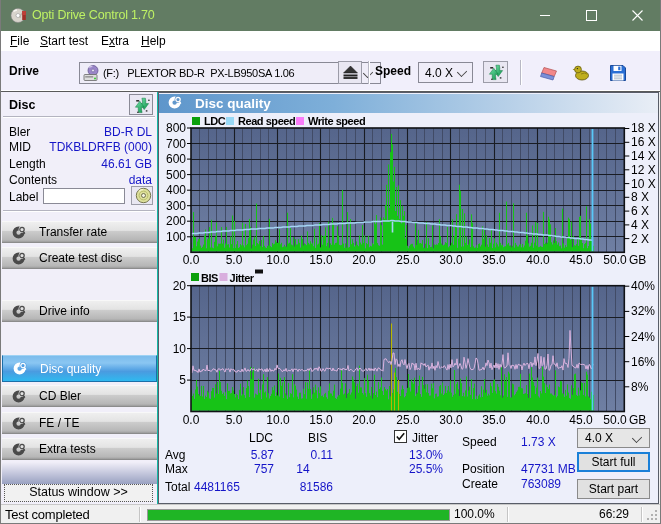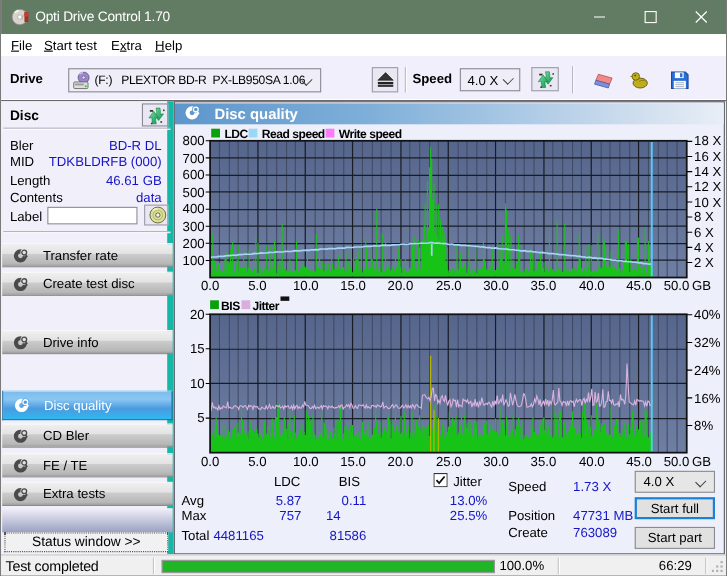--- a/index.html
+++ b/index.html
@@ -1,34 +1,34 @@
 <!DOCTYPE html>
 <html><head><meta charset="utf-8"><style>
 *{margin:0;padding:0;box-sizing:border-box}
 html,body{width:661px;height:524px;overflow:hidden}
 body{font-family:"Liberation Sans",sans-serif;font-size:12px;color:#000}
 #win{position:relative;width:661px;height:524px;background:#f0f0f0;
   border-left:1px solid #7a7a7a;border-right:1px solid #7a7a7a;border-bottom:1px solid #7a7a7a}
 .abs{position:absolute}
 
-#title{left:0;top:0;width:659px;height:31px;background:#627c63;color:#ffffff}
+#title{left:0;top:0;width:659px;height:31px;background:#627c63;color:#bef264}
 #title .txt{position:absolute;left:31px;top:8px;font-size:12.5px;letter-spacing:-0.2px}
 .winbtn{position:absolute;top:0;width:46px;height:31px}
 
 #menu{left:0;top:31px;width:659px;height:20px;background:#fff}
 .mi{position:absolute;top:3px;font-size:12px}
 
 #toolbar{left:0;top:51px;width:659px;height:41px;background:#f1effb;
   border-bottom:1px solid #5a5a5a;box-shadow:0 -1px 0 #fff inset}
 .tbtn{position:absolute;background:#e9e7f2;border:1px solid #9c9ca8}
 .combo{position:absolute;background:#efedf8;border:1px solid #898995}
 .chev{position:absolute;width:8px;height:8px;border-left:1.6px solid #444;border-bottom:1.6px solid #444;transform:rotate(-45deg) scale(1,.8)}
 .vsep{position:absolute;width:1px;background:#b8b8c4;box-shadow:1px 0 0 #fff}
 
-#side{left:0;top:92px;width:157px;height:412px;background:#f1eff9;border-right:6px solid #14b8a6}
+#side{left:0;top:92px;width:157px;height:412px;background:#f1eff9;border-right:1px solid #14b8a6}
 .hsep{position:absolute;left:2px;width:152px;height:1px;background:#b4b4c0;box-shadow:0 1px 0 #fff}
 .lbl{position:absolute;left:8px}
 .val{position:absolute;right:5px;color:#1515c8;text-align:right}
 .sbtn{position:absolute;left:1px;width:155px;
   background:linear-gradient(180deg,#efefef 0%,#e3e3e3 42%,#cccccc 46%,#b6b6b6 90%,#9b9b9b 100%);
   border-top:1px solid #f8f8f8;border-bottom:1px solid #8c8c8c}
 .sbtn .t{position:absolute;left:37px;font-size:12px}
 .sbtn.sel{background:linear-gradient(180deg,#7cbcec 0%,#8ac6f2 28%,#4a9be0 62%,#2fb9ef 100%);
   border:1px solid #1c6fa8;border-top:1px solid #9ed2f4;color:#fff}
 
@@ -64,21 +64,21 @@
         </svg></span>
   </div>
   <div class="abs" id="menu">
     <span class="mi" style="left:9px"><u>F</u>ile</span>
     <span class="mi" style="left:39px"><u>S</u>tart test</span>
     <span class="mi" style="left:100px">E<u>x</u>tra</span>
     <span class="mi" style="left:140px"><u>H</u>elp</span>
   </div>
   <div class="abs" id="toolbar">
     <b style="position:absolute;left:8px;top:13px">Drive</b>
-    <div class="combo" style="left:61px;top:11px;width:230px;height:22px">
+    <div class="combo" style="left:78px;top:11px;width:302px;height:22px">
       <span style="position:absolute;left:3px;top:2px"><svg width="18" height="17" viewBox="0 0 18 17">
 <circle cx="10" cy="5.5" r="5" fill="#9a86c8" stroke="#5a4a88" stroke-width=".7"></circle>
 <circle cx="10" cy="5.5" r="1.4" fill="#e8e4f4" stroke="#5a4a88" stroke-width=".5"></circle>
 <path d="M6.2 2.5 A4.4 4.4 0 0 1 9.4 1.2" fill="none" stroke="#cfc4e8" stroke-width="1.4"></path>
 <rect x="1" y="9.5" width="13" height="6" rx="1" fill="#ddd" stroke="#666" stroke-width=".8"></rect>
 <rect x="2.2" y="11" width="8" height="1.6" fill="#999"></rect>
 <circle cx="12" cy="13.5" r=".9" fill="#2c2"></circle>
 </svg></span>
       <span style="position:absolute;left:23px;top:4px;font-size:11px;letter-spacing:-0.3px">(F:)&nbsp;&nbsp;&nbsp;PLEXTOR BD-R&nbsp; PX-LB950SA 1.06</span>
       <span class="chev" style="right:8px;top:6px"></span>

